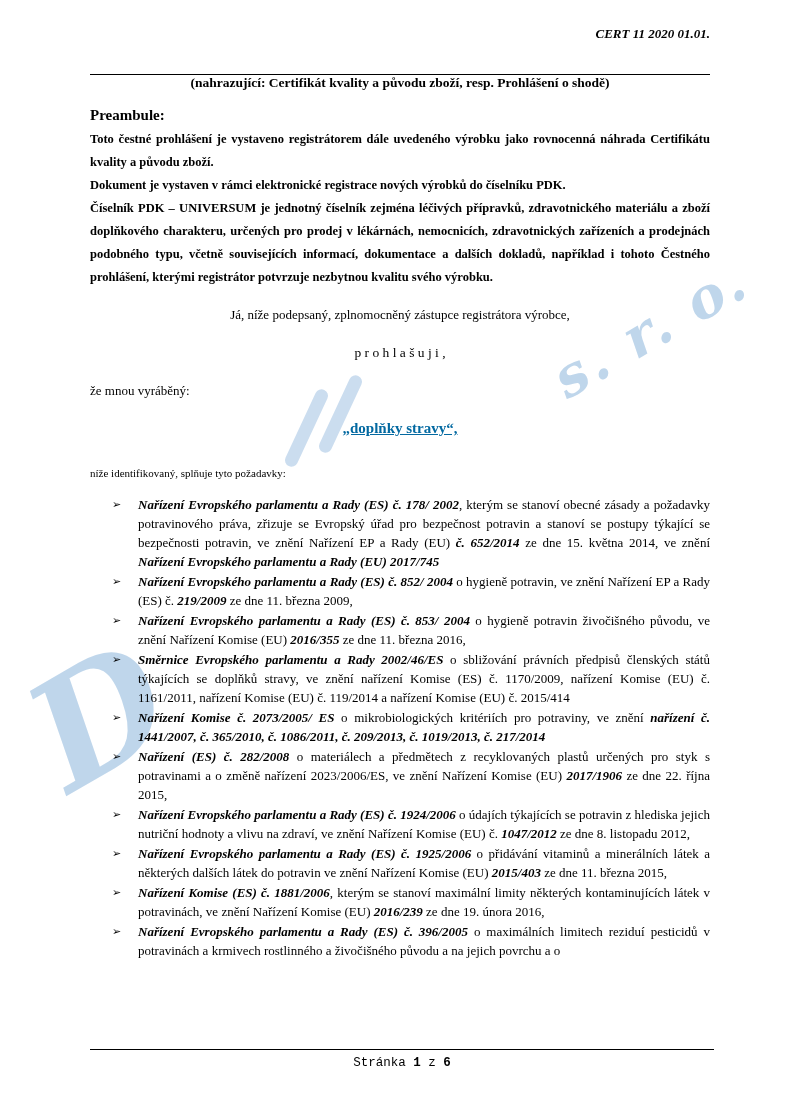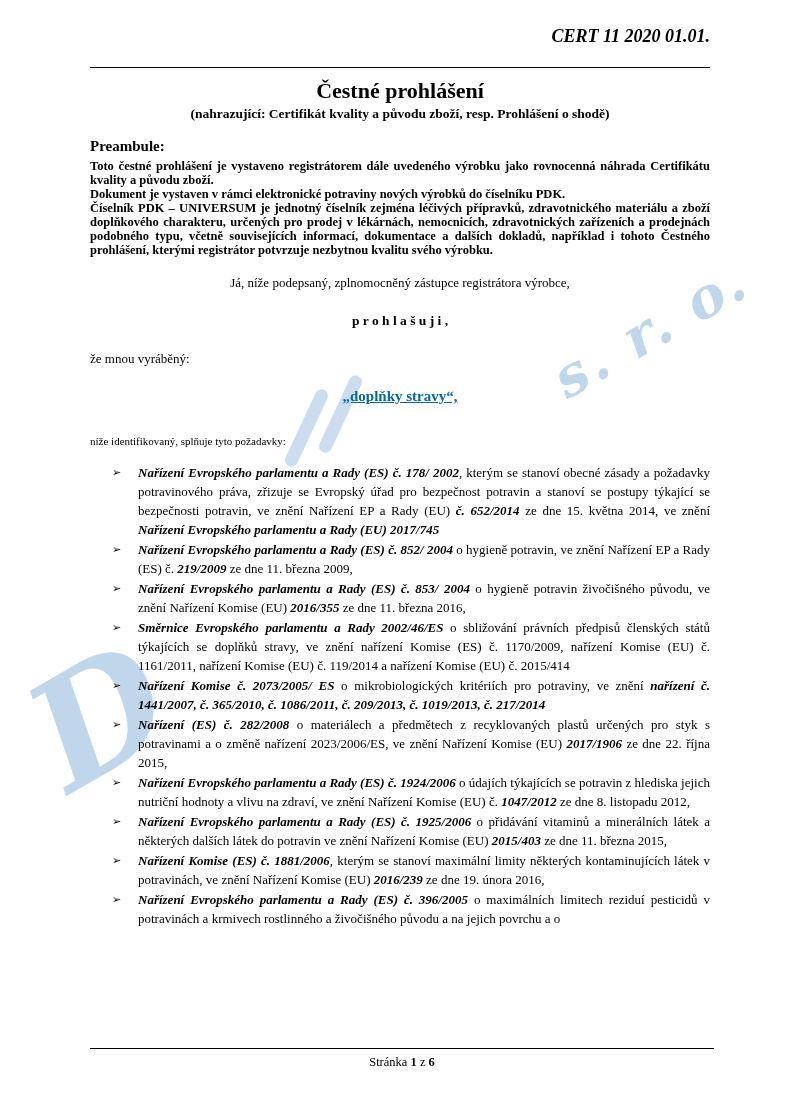--- a/index.html
+++ b/index.html
@@ -29,75 +29,74 @@
   .wm-stroke {
     position:absolute; z-index:0;
     width:13px; height:84px; border-radius:7px;
     background:rgba(139,180,219,0.45);
     transform:rotate(25deg);
     pointer-events:none;
   }
   .wm-s1 { left:300px; top:386px; }
   .wm-s2 { left:334px; top:372px; }
 
-  .header-row { text-align:right; font-style:italic; font-weight:bold; font-size:18px; margin-bottom:20px; }
+  .header-row { text-align:right; font-style:italic; font-weight:bold; font-size:13px; margin-bottom:32px; }
   .rule { border:none; border-top:1.6px solid #000; margin:0; }
 
   .title { text-align:center; font-size:22px; font-weight:bold; margin:10px 0 2px 0; }
   .subtitle { text-align:center; font-weight:bold; font-size:13.5px; margin:0 0 16px 0; }
 
   .preamble-heading { font-weight:bold; font-size:15px; margin:12px 0 4px 0; }
-  .pre-par { font-weight:bold; font-size:12.5px; line-height:14px; text-align:justify; }
+  .pre-par { font-weight:bold; font-size:12.5px; line-height:23px; text-align:justify; }
 
   .intro   { margin-top:18px; font-size:13px; text-align:center; }
-  .verb    { margin-top:22px; font-size:13.5px; font-weight:bold; text-align:center; }
+  .verb    { margin-top:22px; font-size:13.5px; font-weight:normal; text-align:center; }
   .lead    { margin-top:22px; font-size:13px; }
   .product { margin-top:20px; text-align:center; }
   .product span {
     font-weight:bold; font-size:15px;
     color:#0369a1; text-decoration:underline;
   }
   .follow  { margin-top:30px; font-size:11px; }
 
   .req-list { margin-top:16px; }
   .req-item { display:flex; font-size:13px; line-height:19px; margin-bottom:1px; }
   .req-bullet {
     flex:0 0 26px; margin-left:22px;
     font-family:"DejaVu Sans", sans-serif;
     font-size:11px; line-height:19px;
   }
   .req-text { flex:1; text-align:justify; }
   .req-text strong { font-weight:bold;font-style:italic; }
 
-  .footer { position:absolute; z-index:1; left:90px; right:86px; bottom:30px; }
+  .footer { position:absolute; z-index:1; left:90px; right:86px; bottom:30px;font-family:Liberation Mono, monospace; }
   .footer-text { text-align:center; font-size:12.5px; margin-top:6px; }
   .footer-text strong { font-weight:bold; }
 </style>
 </head>
 <body>
 
 <div class="page">
 
   <div class="wm wm-b">D</div>
   <div class="wm wm-a">s. r. o.</div>
   <div class="wm-stroke wm-s1"></div>
   <div class="wm-stroke wm-s2"></div>
 
   <div class="content">
 
     <div class="header-row">CERT 11 2020 01.01.</div>
     <hr class="rule">
 
-    <div class="title">Čestné prohlášení</div>
     <div class="subtitle">(nahrazující: Certifikát kvality a původu zboží, resp. Prohlášení o shodě)</div>
 
     <div class="preamble-heading">Preambule:</div>
     <div>
         <div class="pre-par">Toto čestné prohlášení je vystaveno registrátorem dále uvedeného výrobku jako rovnocenná náhrada Certifikátu kvality a původu zboží.</div>
-        <div class="pre-par">Dokument je vystaven v rámci elektronické potraviny nových výrobků do číselníku PDK.</div>
+        <div class="pre-par">Dokument je vystaven v rámci elektronické registrace nových výrobků do číselníku PDK.</div>
         <div class="pre-par">Číselník PDK – UNIVERSUM je jednotný číselník zejména léčivých přípravků, zdravotnického materiálu a zboží doplňkového charakteru, určených pro prodej v lékárnách, nemocnicích, zdravotnických zařízeních a prodejnách podobného typu, včetně souvisejících informací, dokumentace a dalších dokladů, například i tohoto Čestného prohlášení, kterými registrátor potvrzuje nezbytnou kvalitu svého výrobku.</div>
       </div>
 
     <div class="intro">Já, níže podepsaný, zplnomocněný zástupce registrátora výrobce,</div>
     <div class="verb">p r o h l a š u j i ,</div>
     <div class="lead">že mnou vyráběný:</div>
     <div class="product">
       <span>„doplňky stravy“,</span>
     </div>
     <div class="follow">níže identifikovaný, splňuje tyto požadavky:</div>

